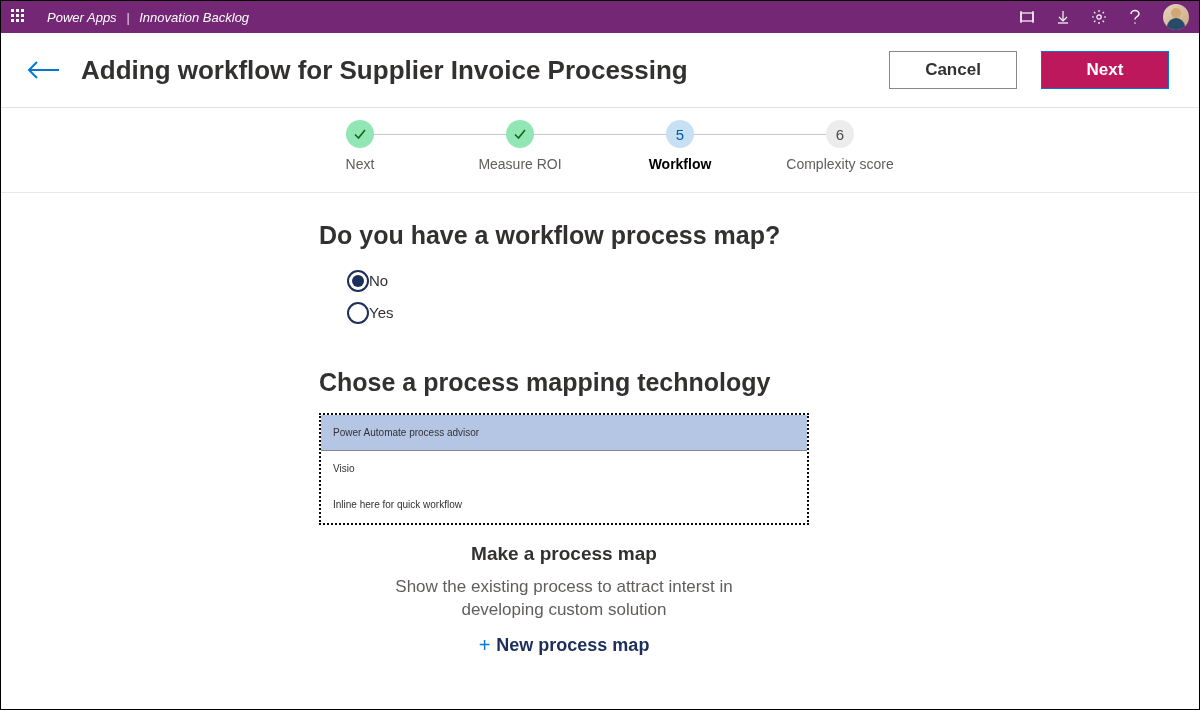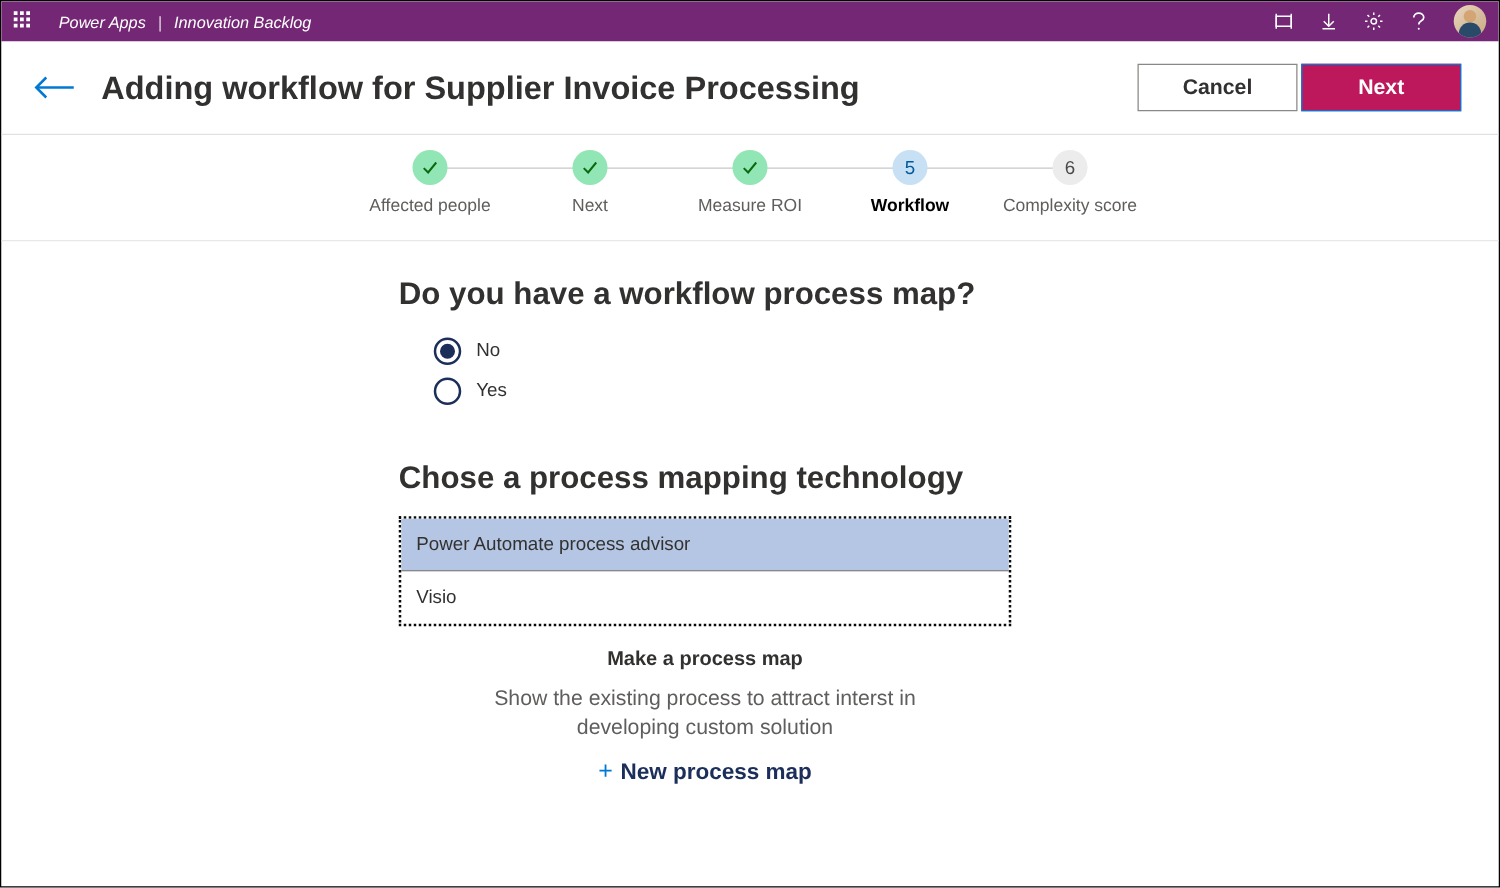--- a/index.html
+++ b/index.html
@@ -94,21 +94,21 @@
       align-items: center;
     }
     .page-title {
       font-size: 26px;
       font-weight: 600;
       color: #323130;
     }
     .header-buttons {
       margin-left: auto;
       display: flex;
-      gap: 3px;
+      gap: 24px;
     }
     .btn {
       padding: 8px 26px;
       font-size: 17px;
       font-weight: 600;
       border: 1px solid #8a8886;
       background: #fff;
       color: #323130;
       cursor: pointer;
       min-width: 128px;
@@ -188,21 +188,20 @@
     .question {
       font-size: 25px;
       font-weight: 600;
       color: #323130;
       margin-bottom: 20px;
     }
     .question.second { margin-top: 44px; margin-bottom: 16px; }
     .radio-row {
       display: flex;
       align-items: center;
-      gap: 12px;
       margin-bottom: 10px;
       margin-left: 16px;
       cursor: pointer;
       padding-left: 12px;
     }
     .radio {
       width: 22px;
       height: 22px;
       border: 2px solid #1c2e5a;
       border-radius: 50%;
@@ -217,36 +216,36 @@
       background: #1c2e5a;
       border-radius: 50%;
     }
     .radio-label { font-size: 15px; color: #323130; }
     .listbox {
       border: 2px dotted #0a0a0a;
       width: 490px;
     }
     .listbox-item {
       padding: 12px 12px;
-      font-size: 15px;
+      font-size: 10px;
       color: #323130;
       cursor: pointer;
       border-bottom: 1px solid transparent;
     }
     .listbox-item.selected {
       background: #b4c6e4;
       border-bottom: 1px solid #888;
     }
     .center-section {
       width: 490px;
       text-align: center;
       margin-top: 18px;
     }
     .section-heading {
-      font-size: 16px;
+      font-size: 19px;
       font-weight: 600;
       color: #323130;
       margin-bottom: 10px;
       text-align: center;
     }
     .section-sub {
       font-size: 17px;
       color: #605e5c;
       line-height: 1.4;
       padding: 0 40px;
@@ -330,29 +329,20 @@
 
 <div class="stepper-wrap">
   <div class="stepper">
     <div class="step">
       <div class="step-line"></div>
       <div class="step-circle done">
         <svg width="16" height="16" viewBox="0 0 16 16" fill="none" stroke-width="1.6">
             <polyline points="3,8.5 6.5,12 13,4"></polyline>
           </svg>
       </div>
-      <div class="step-label">Affected people</div>
-    </div>
-    <div class="step">
-      <div class="step-line"></div>
-      <div class="step-circle done">
-        <svg width="16" height="16" viewBox="0 0 16 16" fill="none" stroke-width="1.6">
-            <polyline points="3,8.5 6.5,12 13,4"></polyline>
-          </svg>
-      </div>
       <div class="step-label">Next</div>
     </div>
     <div class="step">
       <div class="step-line"></div>
       <div class="step-circle done">
         <svg width="16" height="16" viewBox="0 0 16 16" fill="none" stroke-width="1.6">
             <polyline points="3,8.5 6.5,12 13,4"></polyline>
           </svg>
       </div>
       <div class="step-label">Measure ROI</div>
@@ -379,20 +369,21 @@
   <div class="radio-row">
     <span class="radio"></span>
     <span class="radio-label">Yes</span>
   </div>
 
   <div class="question second">Chose a process mapping technology</div>
 
   <div class="listbox">
     <div class="listbox-item selected">Power Automate process advisor</div>
     <div class="listbox-item">Visio</div>
+    <div class="listbox-item">Inline here for quick workflow</div>
   </div>
 
   <div class="center-section">
     <div class="section-heading">Make a process map</div>
     <div class="section-sub">Show the existing process to attract interst in developing custom solution</div>
     <div class="add-link">
       <span class="plus">+</span>
       <span>New process map</span>
     </div>
   </div>

